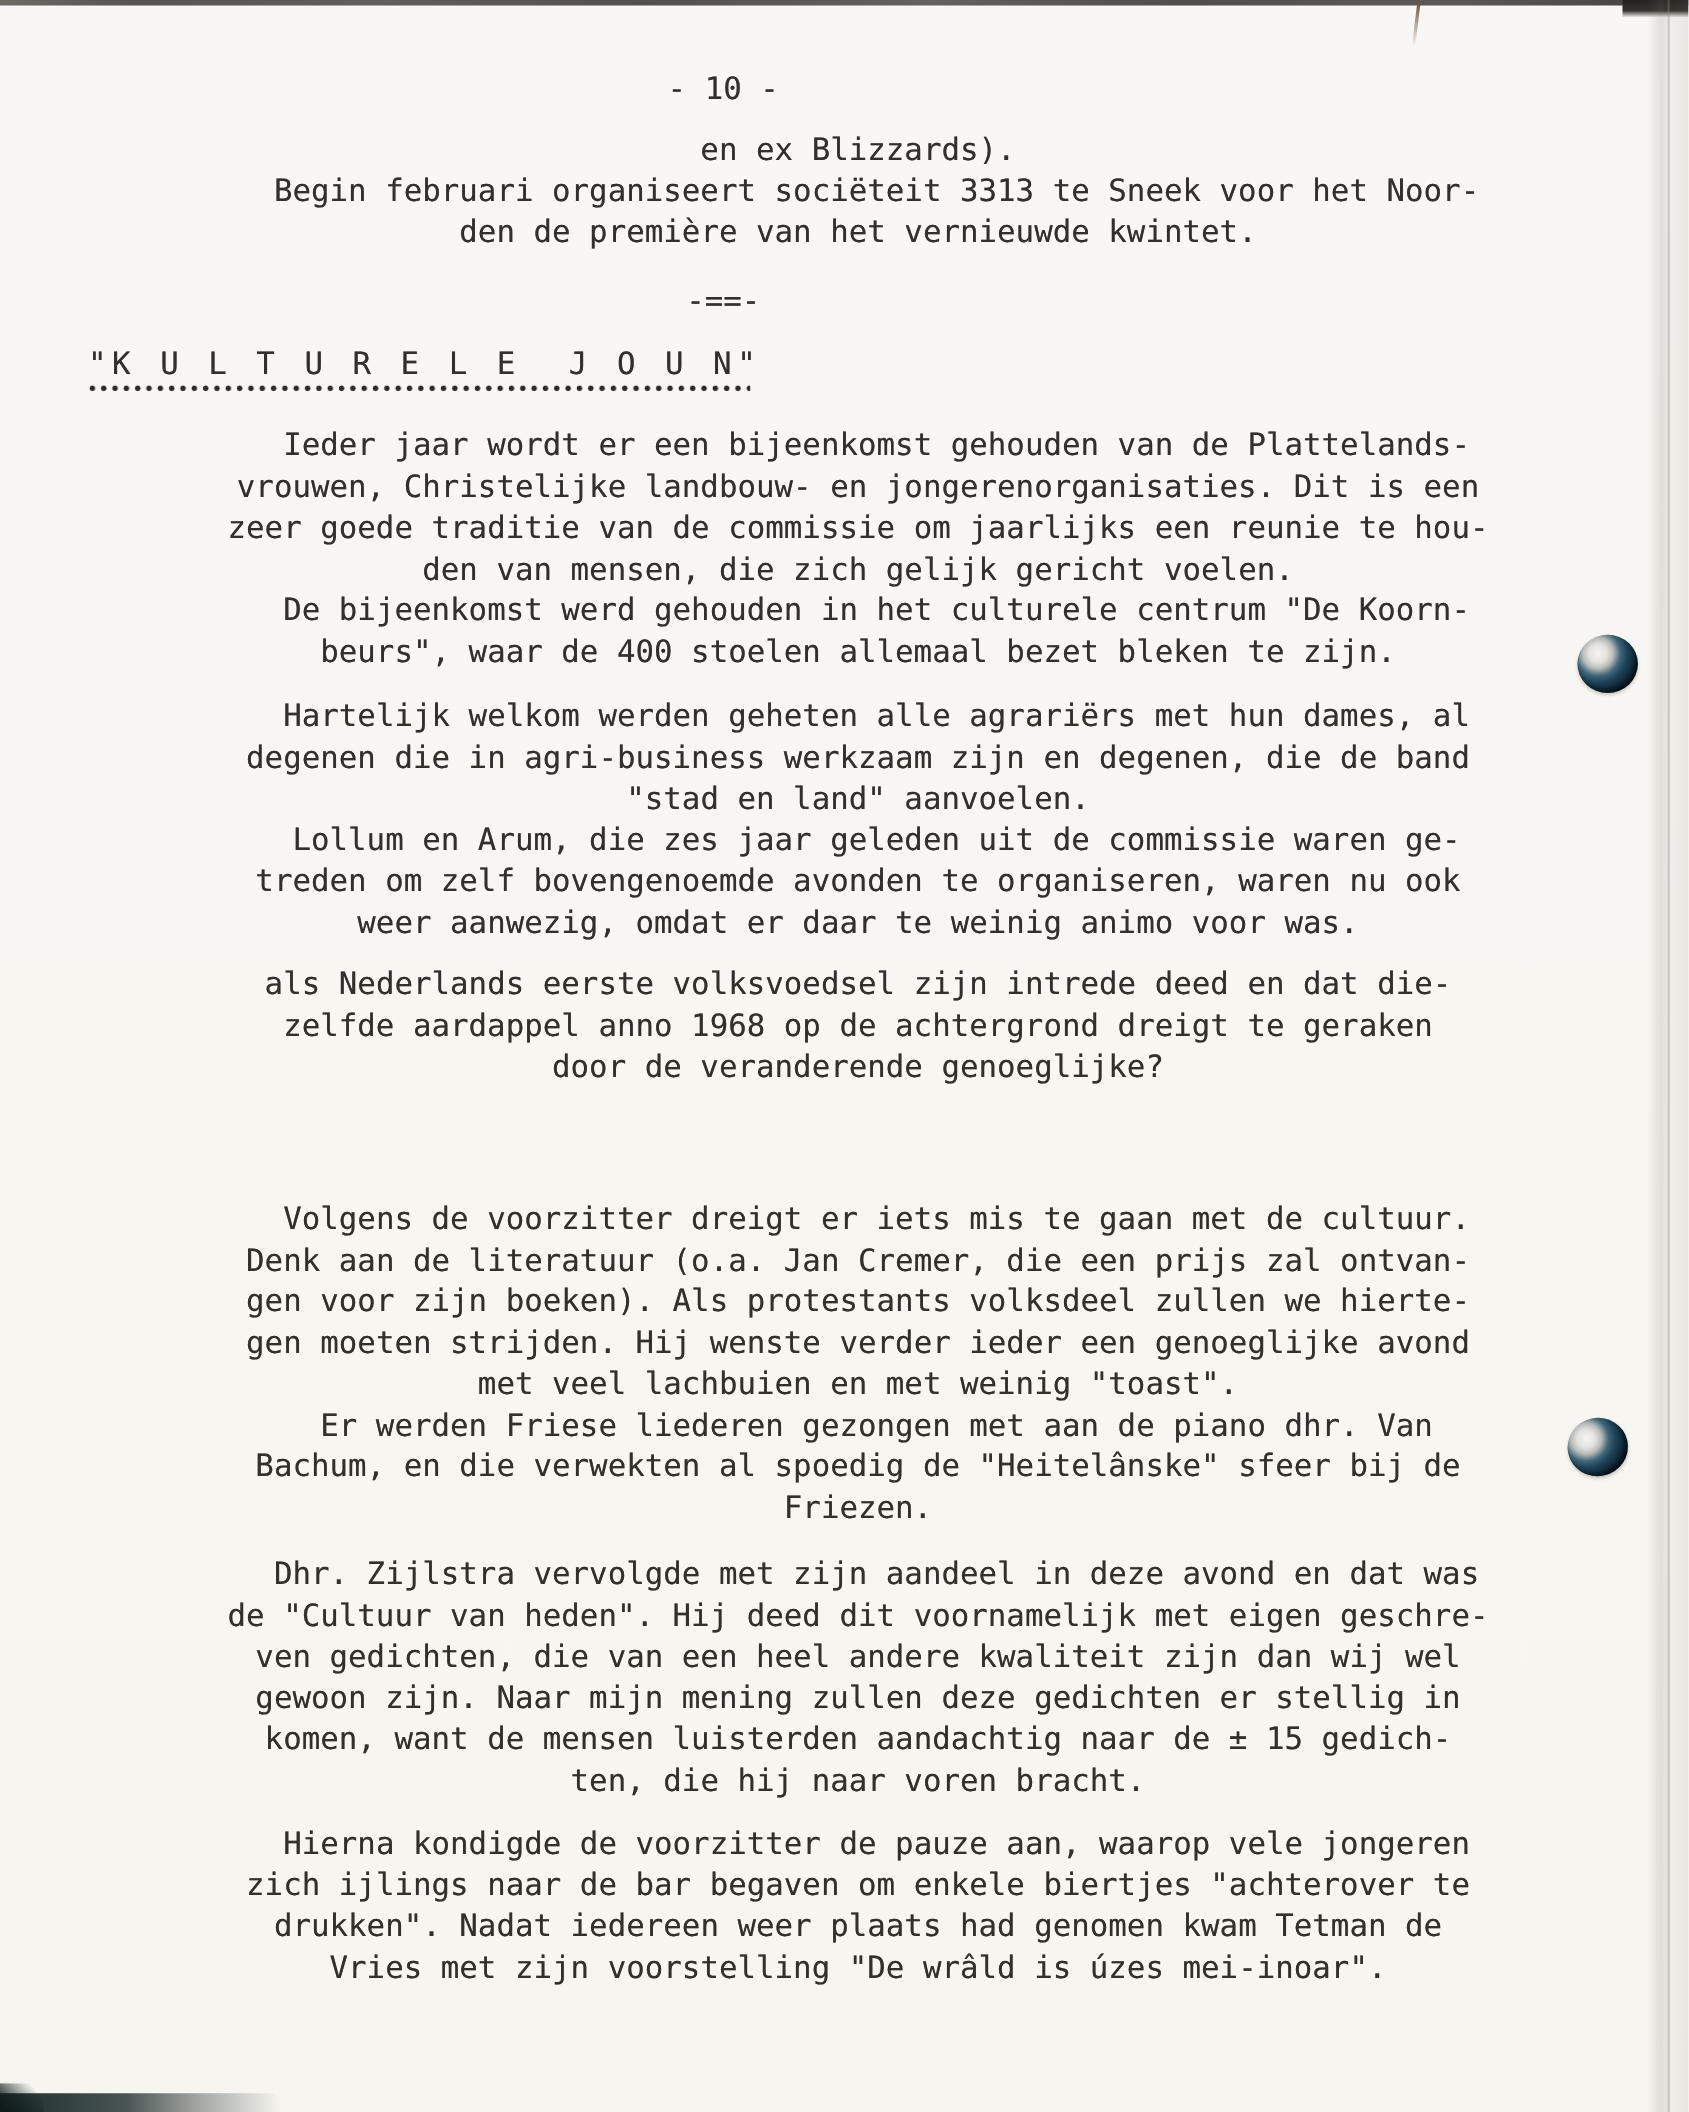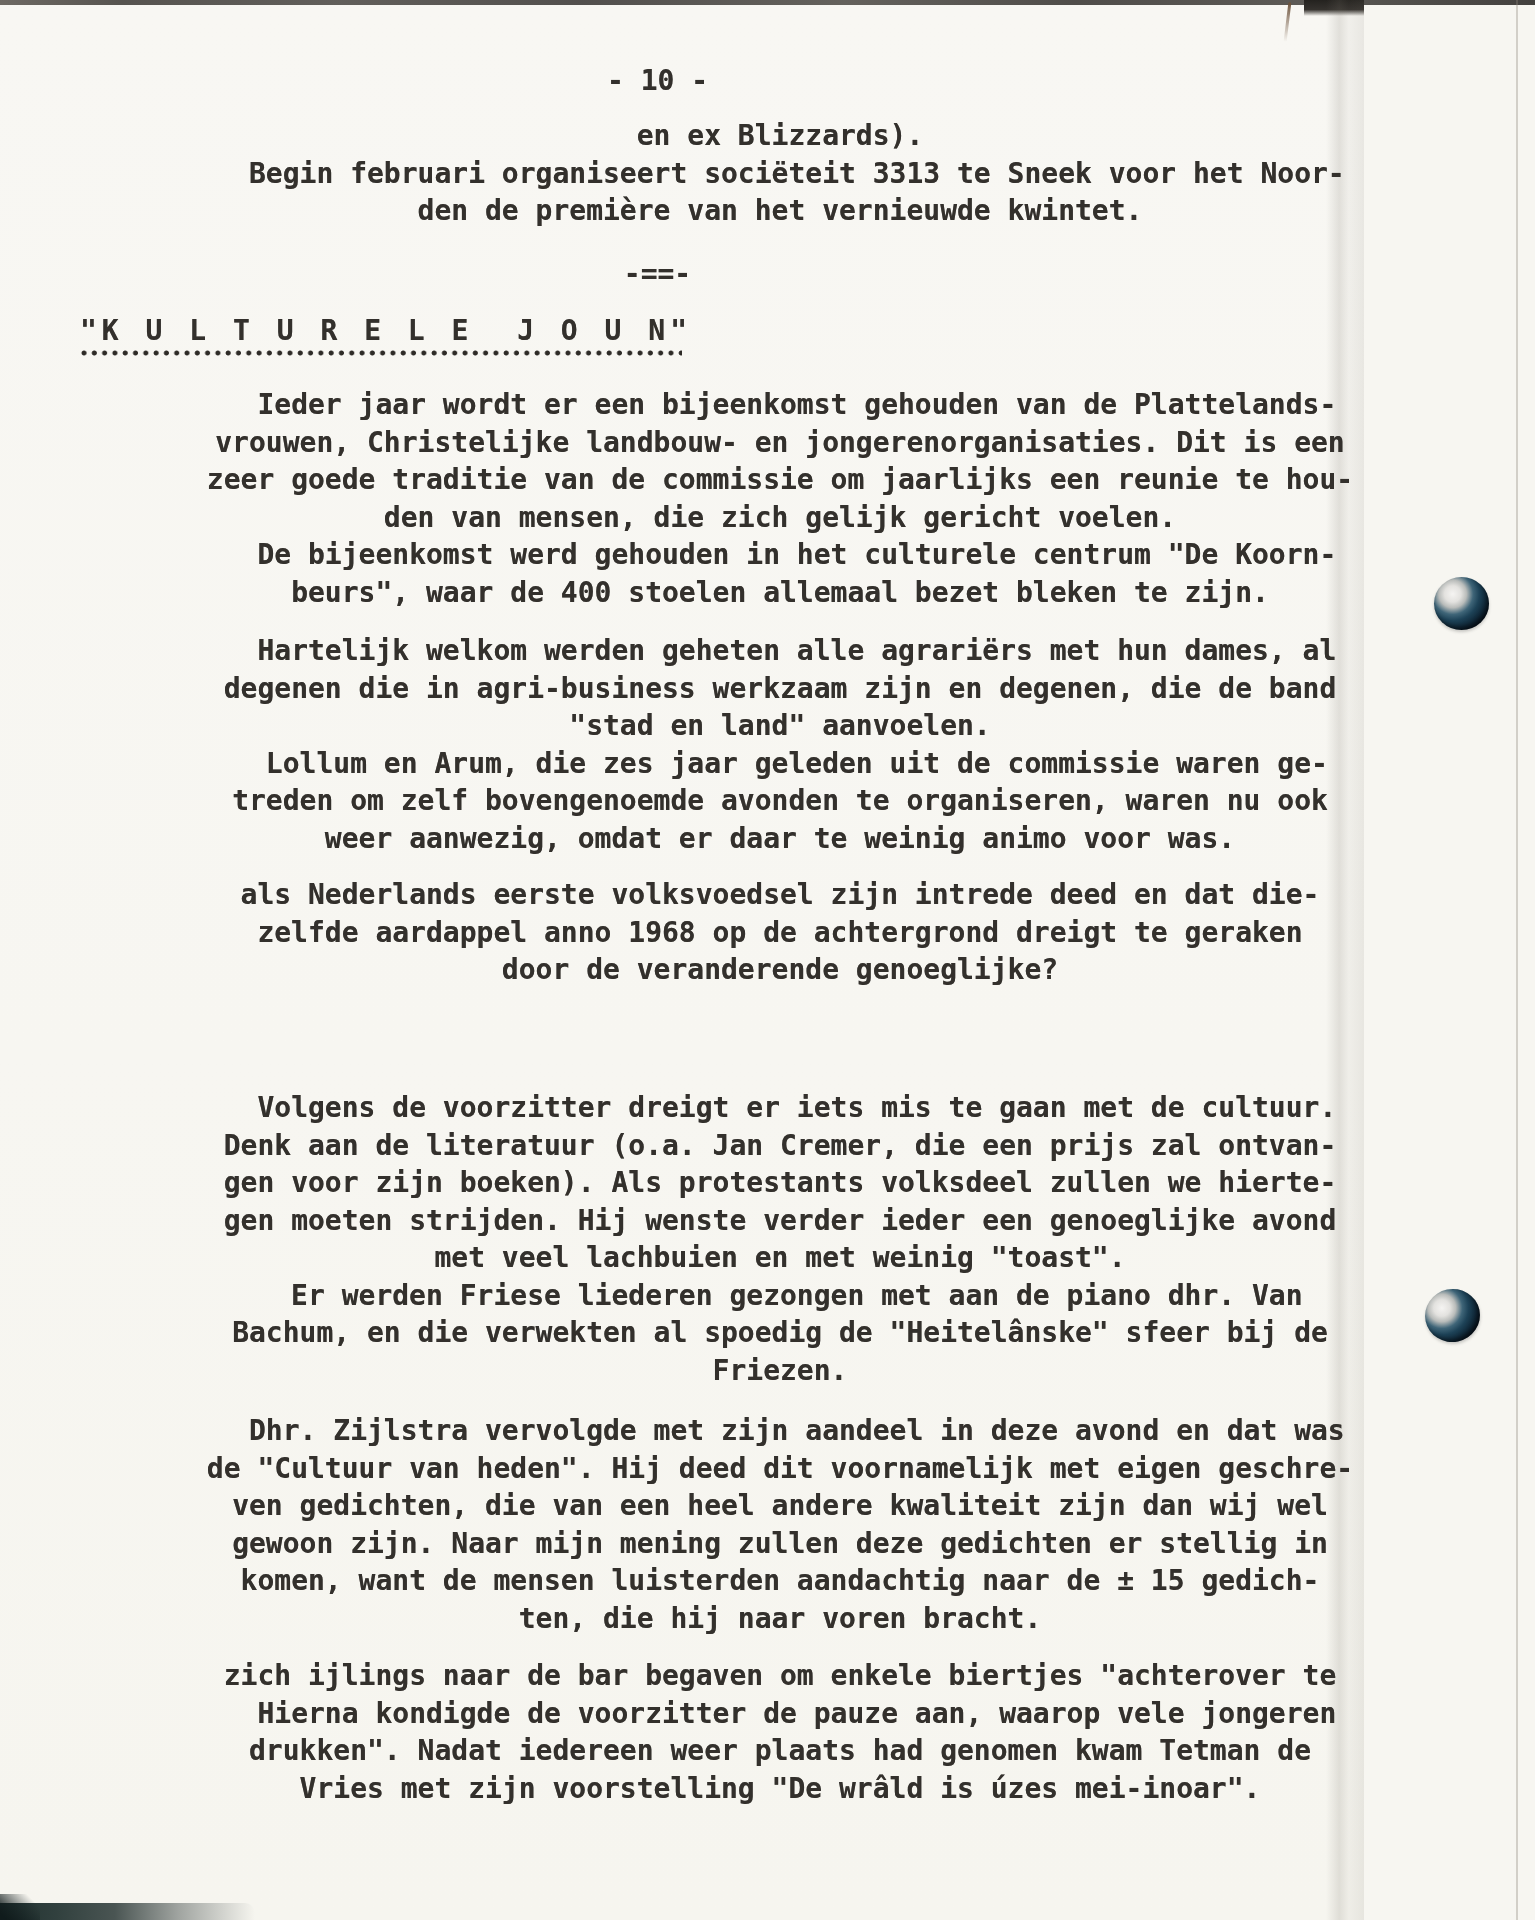--- a/index.html
+++ b/index.html
@@ -6,24 +6,23 @@
     margin: 0;
     padding: 0;
     width: 1535px;
     height: 1920px;
     overflow: hidden;
     background: #f7f6f1;
     font-family: "DejaVu Sans Mono", "Liberation Mono", monospace;
   }
   #scan-page {
     position: relative;
-    width: 1364px;
+    width: 1535px;
     height: 1920px;
     background: linear-gradient(180deg, #f8f7f3 0%, #f7f6f1 55%, #f6f5ef 100%);
-    font-weight: bold;
   }
   .txt {
     position: absolute;
     color: #33302c;
     font-size: 28px;
     line-height: 37.5px;
     white-space: pre;
     letter-spacing: 0px;
     text-shadow: 0 0 0.5px rgba(40,38,34,0.55);
   }
@@ -132,21 +131,21 @@
   <div class="txt block" style="top:386px;"><div>  Ieder jaar wordt er een bijeenkomst gehouden van de Plattelands-</div><div>vrouwen, Christelijke landbouw- en jongerenorganisaties. Dit is een</div><div>zeer goede traditie van de commissie om jaarlijks een reunie te hou-</div><div>den van mensen, die zich gelijk gericht voelen.</div><div>  De bijeenkomst werd gehouden in het culturele centrum "De Koorn-</div><div>beurs", waar de 400 stoelen allemaal bezet bleken te zijn.</div></div>
 
   <div class="txt block" style="top:632px;"><div>  Hartelijk welkom werden geheten alle agrariërs met hun dames, al</div><div>degenen die in agri-business werkzaam zijn en degenen, die de band</div><div>"stad en land" aanvoelen.</div><div>  Lollum en Arum, die zes jaar geleden uit de commissie waren ge-</div><div>treden om zelf bovengenoemde avonden te organiseren, waren nu ook</div><div>weer aanwezig, omdat er daar te weinig animo voor was.</div></div>
 
   <div class="txt block" style="top:876px;"><div>als Nederlands eerste volksvoedsel zijn intrede deed en dat die-</div><div>zelfde aardappel anno 1968 op de achtergrond dreigt te geraken</div><div>door de veranderende genoeglijke?</div></div>
 
   <div class="txt block" style="top:1089px;"><div>  Volgens de voorzitter dreigt er iets mis te gaan met de cultuur.</div><div>Denk aan de literatuur (o.a. Jan Cremer, die een prijs zal ontvan-</div><div>gen voor zijn boeken). Als protestants volksdeel zullen we hierte-</div><div>gen moeten strijden. Hij wenste verder ieder een genoeglijke avond</div><div>met veel lachbuien en met weinig "toast".</div><div>  Er werden Friese liederen gezongen met aan de piano dhr. Van</div><div>Bachum, en die verwekten al spoedig de "Heitelânske" sfeer bij de</div><div>Friezen.</div></div>
 
   <div class="txt block" style="top:1412px;"><div>  Dhr. Zijlstra vervolgde met zijn aandeel in deze avond en dat was</div><div>de "Cultuur van heden". Hij deed dit voornamelijk met eigen geschre-</div><div>ven gedichten, die van een heel andere kwaliteit zijn dan wij wel</div><div>gewoon zijn. Naar mijn mening zullen deze gedichten er stellig in</div><div>komen, want de mensen luisterden aandachtig naar de ± 15 gedich-</div><div>ten, die hij naar voren bracht.</div></div>
 
-  <div class="txt block" style="top:1657px;"><div>zich ijlings naar de bar begaven om enkele biertjes "achterover te</div><div>  Hierna kondigde de voorzitter de pauze aan, waarop vele jongeren</div><div>drukken". Nadat iedereen weer plaats had genomen kwam Tetman de</div><div>Vries met zijn voorstelling "De wrâld is úzes mei-inoar".</div></div>
+  <div class="txt block" style="top:1657px;"><div>  Hierna kondigde de voorzitter de pauze aan, waarop vele jongeren</div><div>zich ijlings naar de bar begaven om enkele biertjes "achterover te</div><div>drukken". Nadat iedereen weer plaats had genomen kwam Tetman de</div><div>Vries met zijn voorstelling "De wrâld is úzes mei-inoar".</div></div>
 
   <div class="binder-hole hole-1"></div>
   <div class="binder-hole hole-2"></div>
 
   <div class="bottom-smudge"></div>
   <div class="bottom-smudge-dark"></div>
 
 </div>
 
 </body></html>

